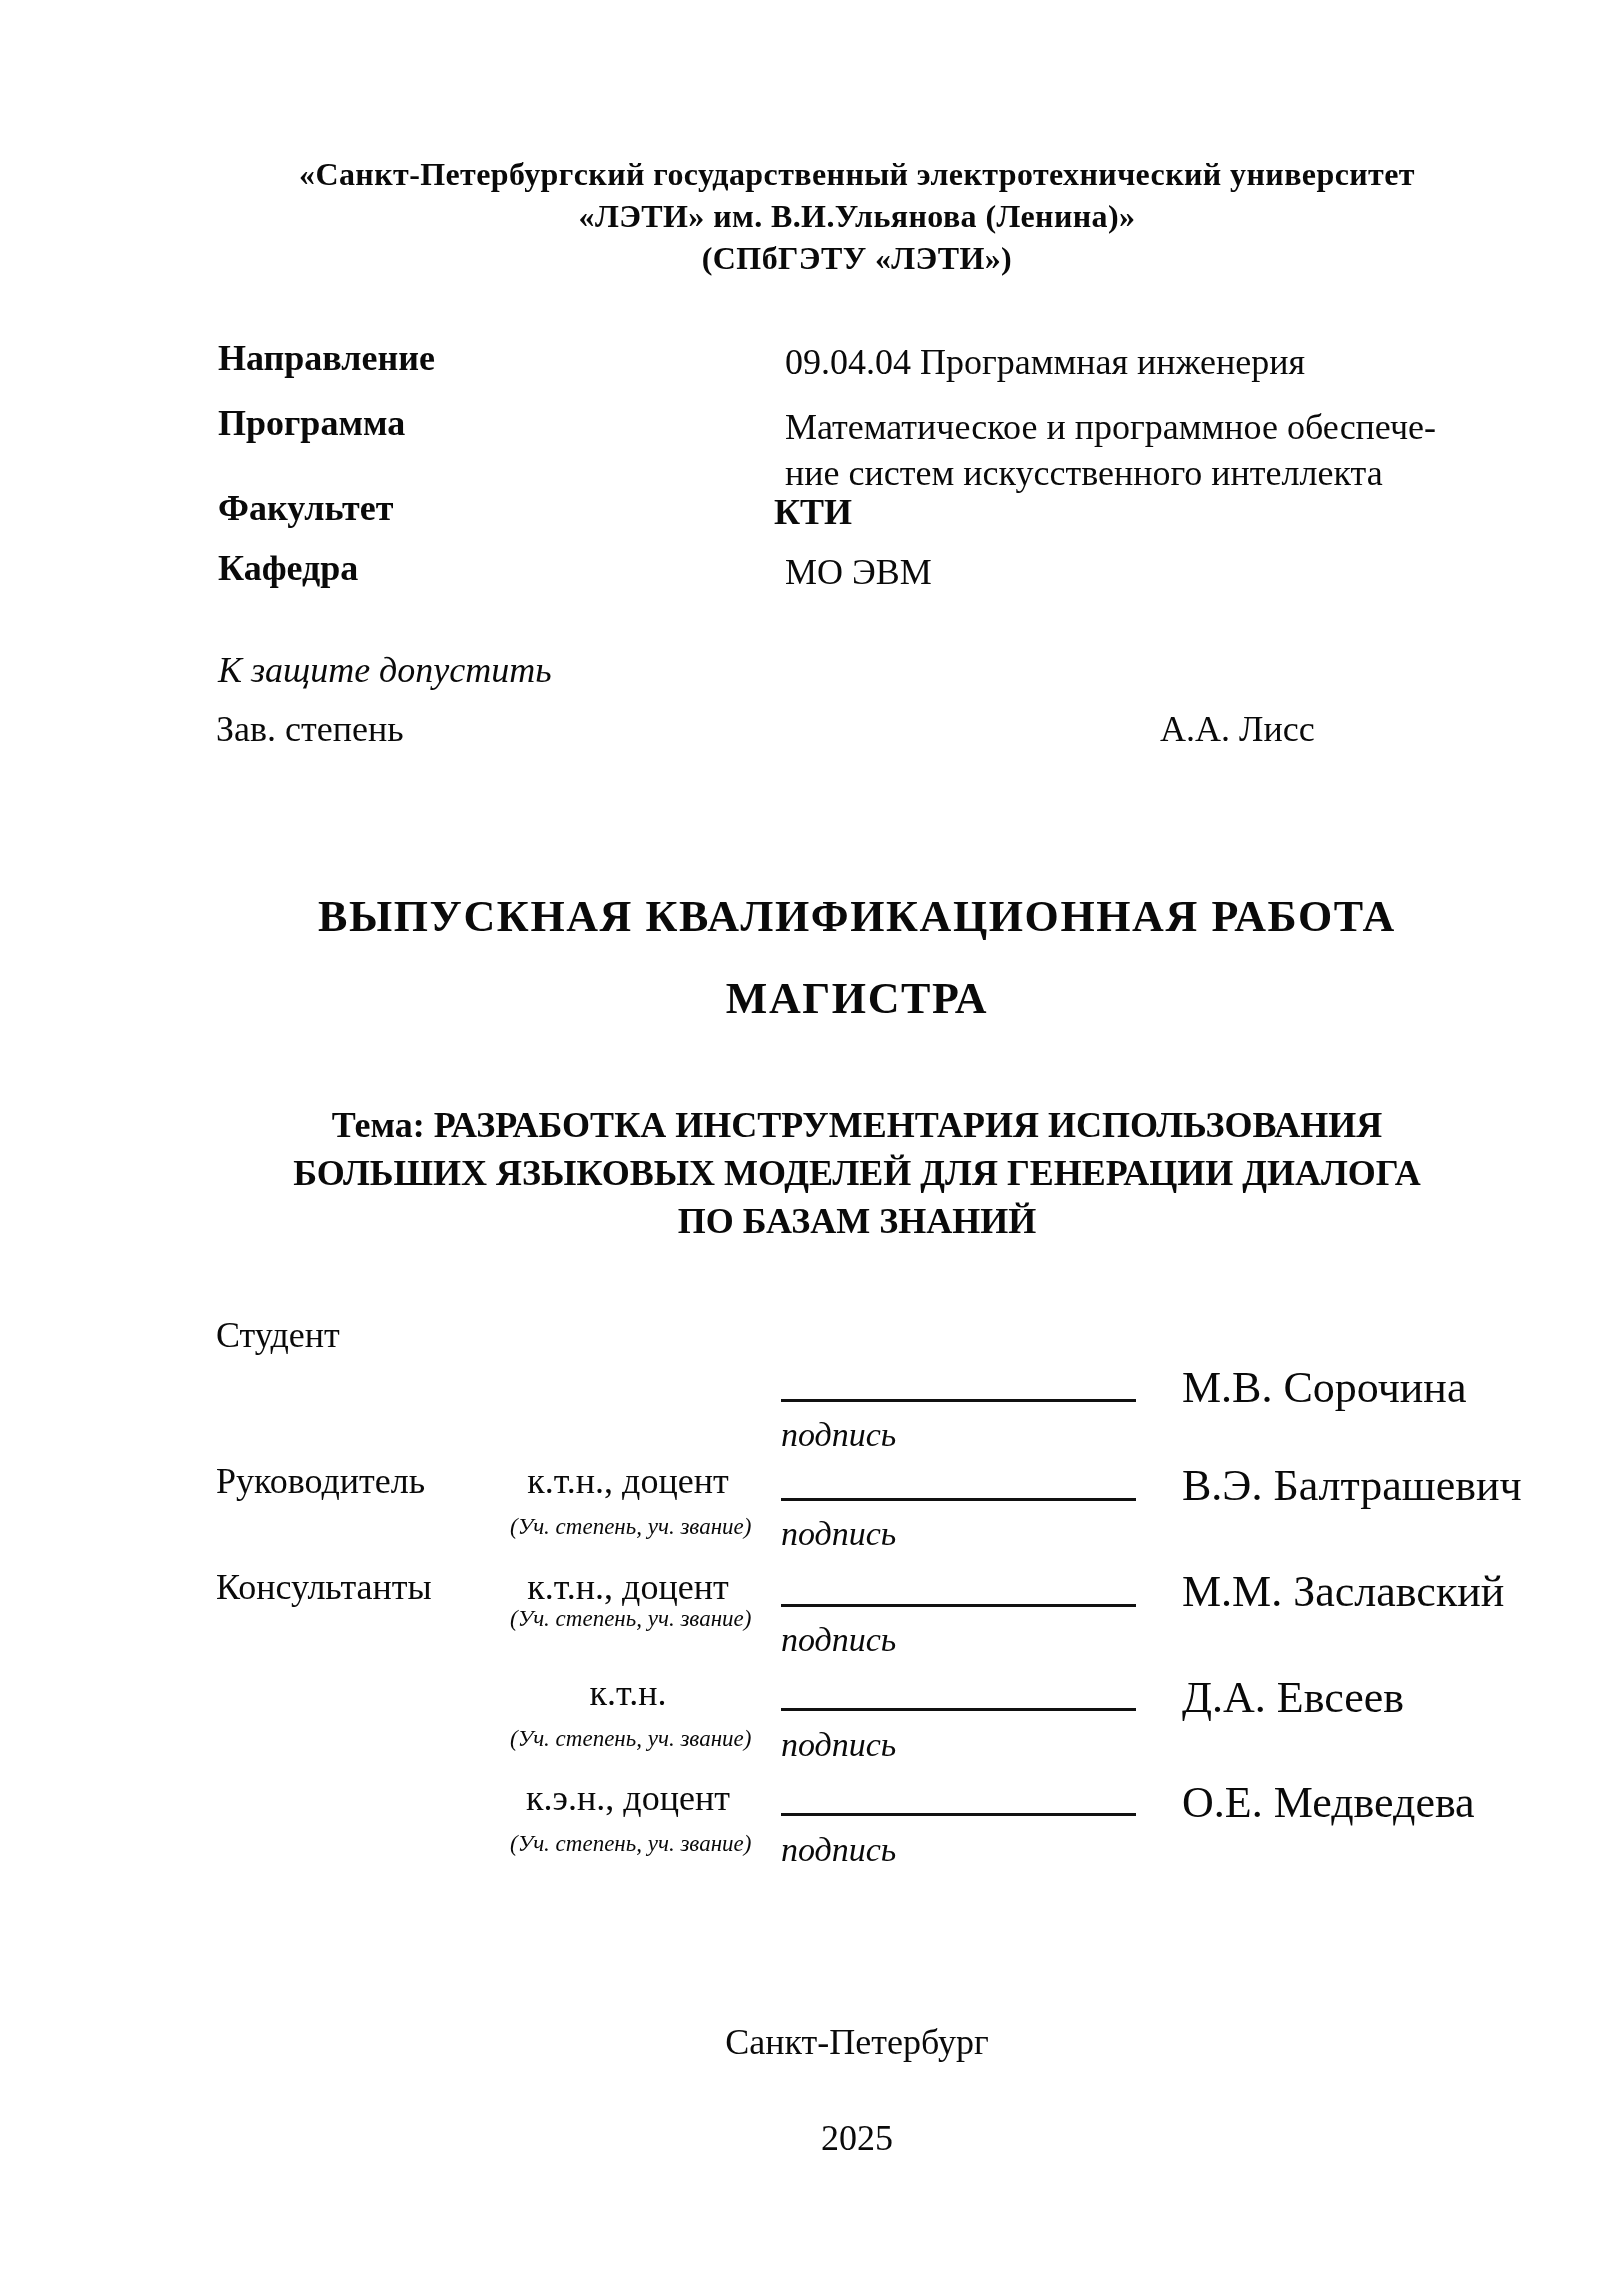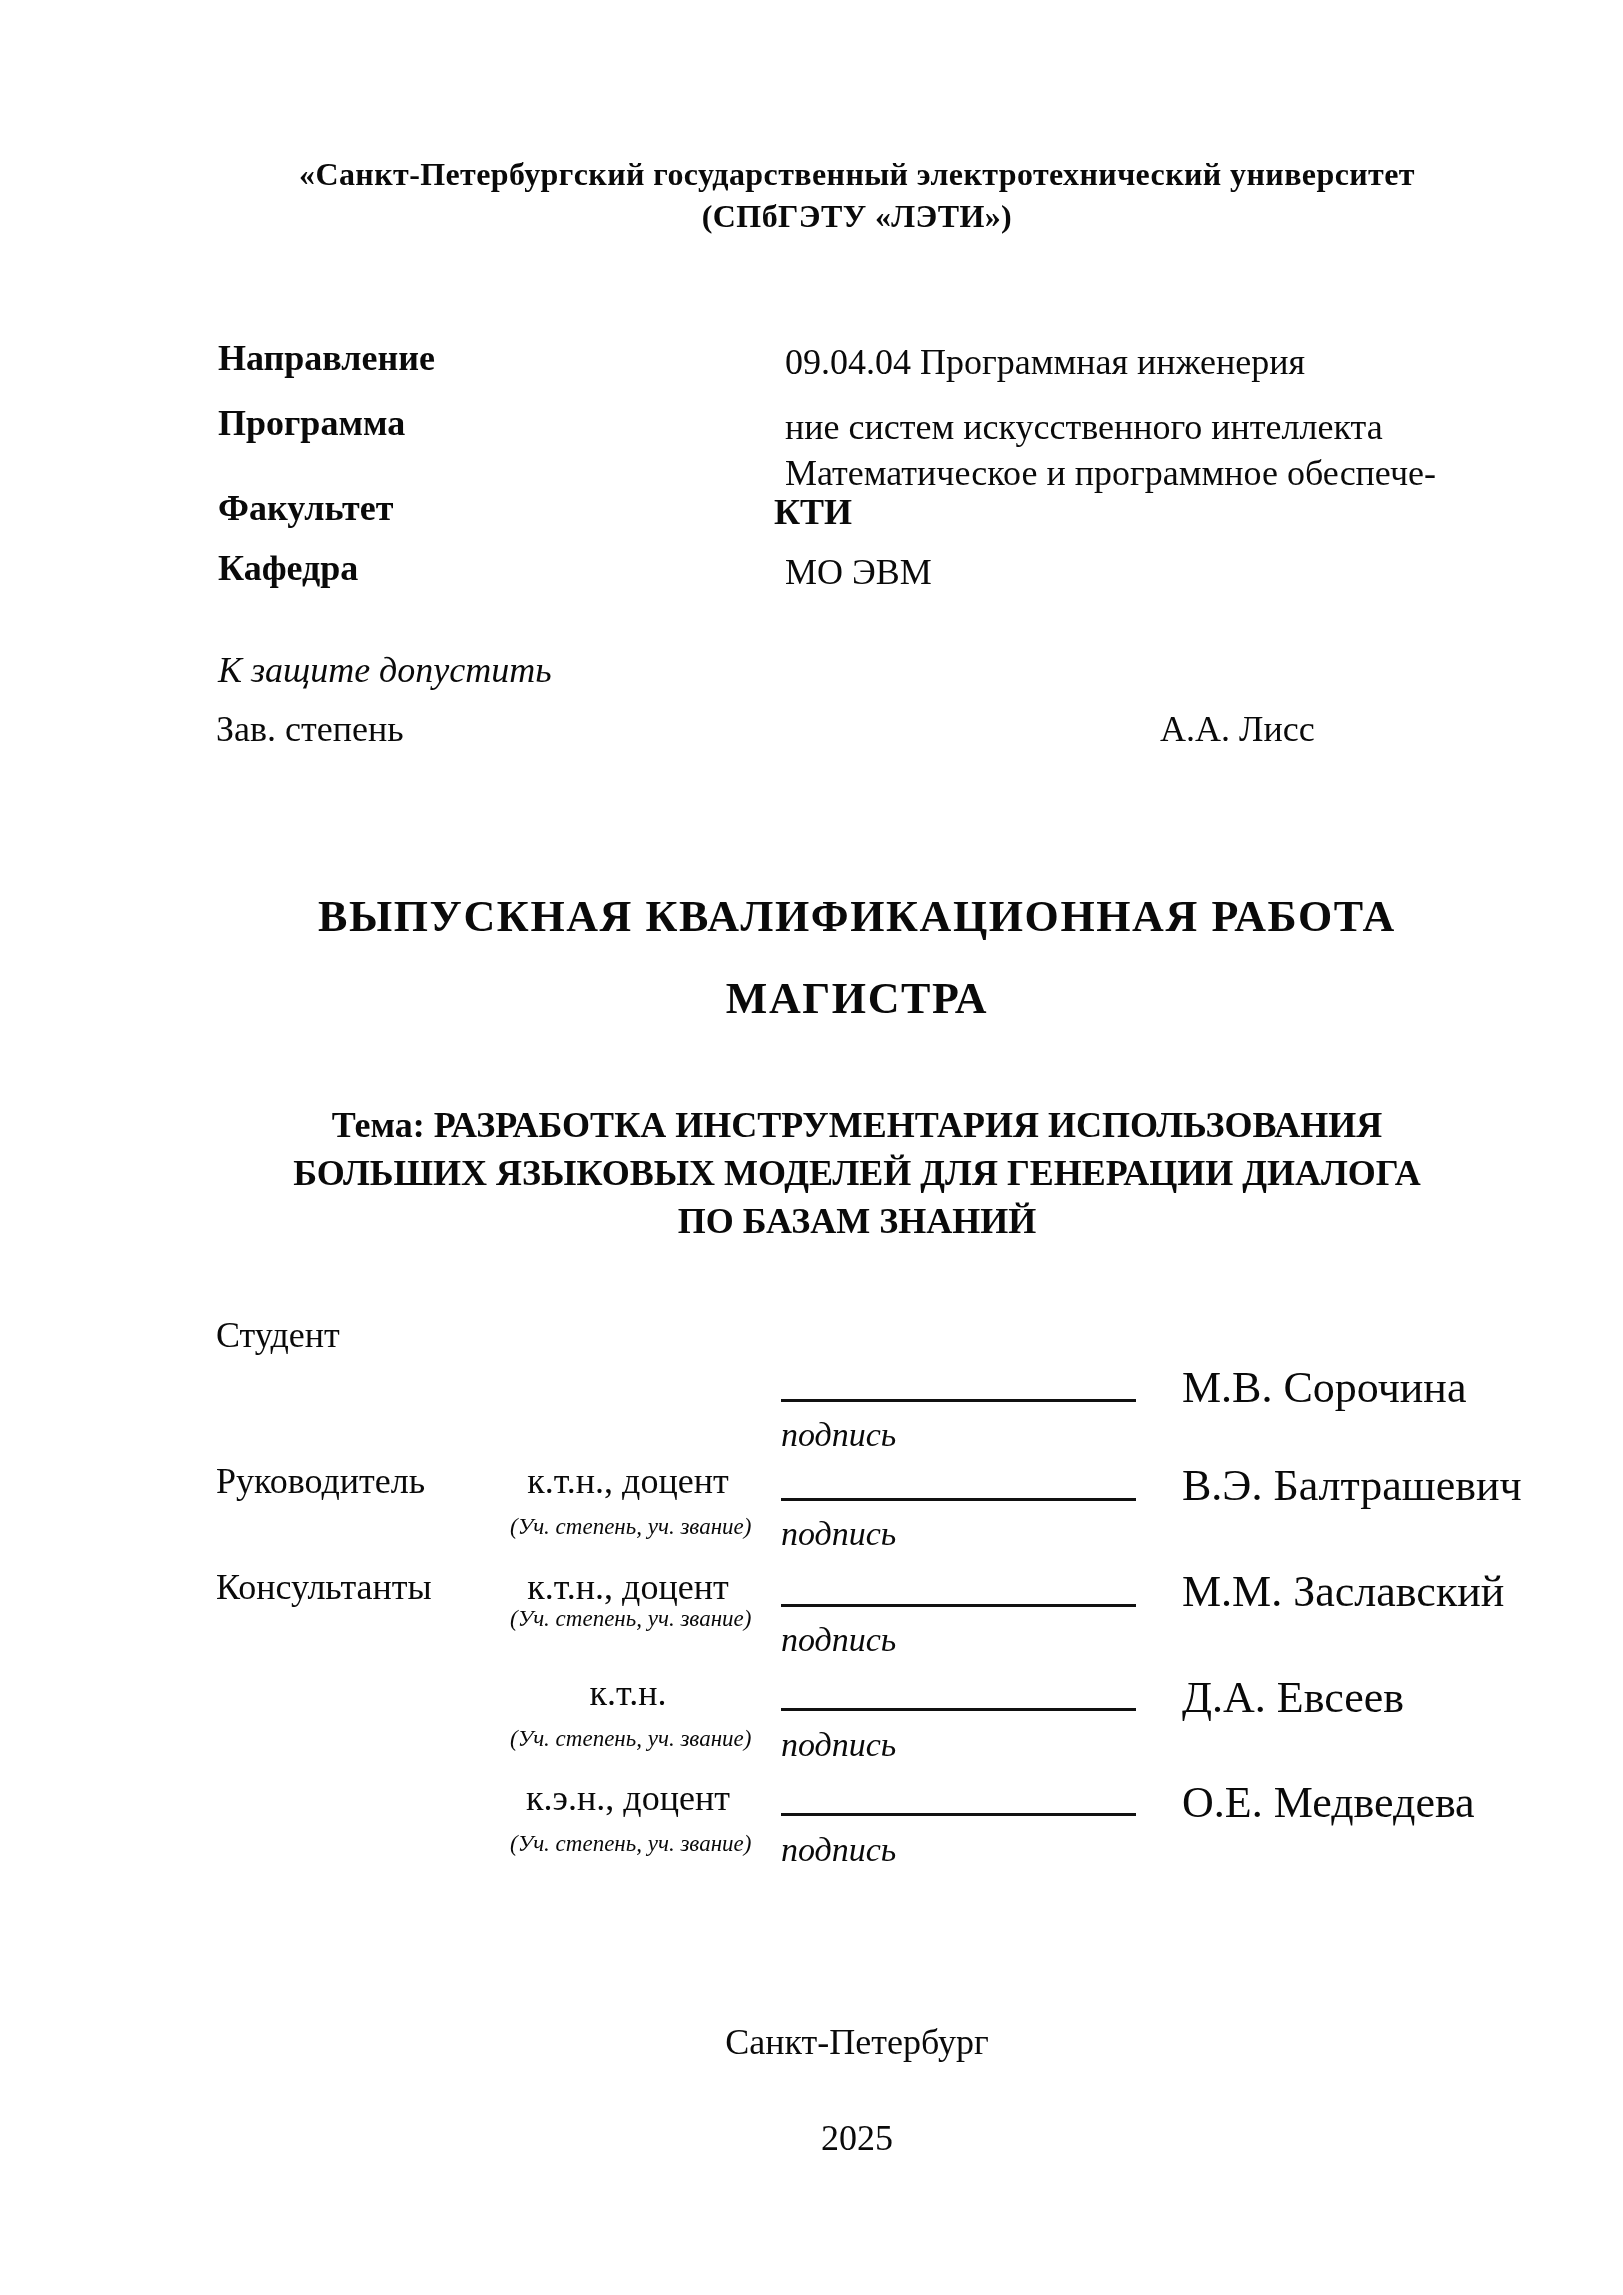--- a/index.html
+++ b/index.html
@@ -105,30 +105,31 @@
   }
   .footer-line { font-size: 36px; line-height: 1.1; }
 </style>
 </head>
 <body>
 
 <div class="page">
 
   <div class="centered header-block">
     <div>«Санкт-Петербургский государственный электротехнический университет</div>
+    <div>«ЛЭТИ» им. В.И.Ульянова (Ленина)»</div>
     <div>(СПбГЭТУ «ЛЭТИ»)</div>
   </div>
 
   <div class="abs field-label" style="left:218px; top:339px;">Направление</div>
   <div class="abs field-value" style="left:785px; top:339px;">09.04.04 Программная инженерия</div>
 
   <div class="abs field-label" style="left:218px; top:404px;">Программа</div>
   <div class="abs field-value" style="left:785px; top:404px;">
+    <div>Математическое и программное обеспече-</div>
     <div>ние систем искусственного интеллекта</div>
-    <div>Математическое и программное обеспече-</div>
   </div>
 
   <div class="abs field-label" style="left:218px; top:489px;">Факультет</div>
   <div class="abs field-value" style="left:774px; top:489px;font-weight:bold;">КТИ</div>
 
   <div class="abs field-label" style="left:218px; top:549px;">Кафедра</div>
   <div class="abs field-value" style="left:785px; top:549px;">МО ЭВМ</div>
 
   <div class="abs italic-phrase" style="left:218px; top:651px;">К защите допустить</div>
   <div class="abs plain-46" style="left:216px; top:710px;">Зав. степень</div>

